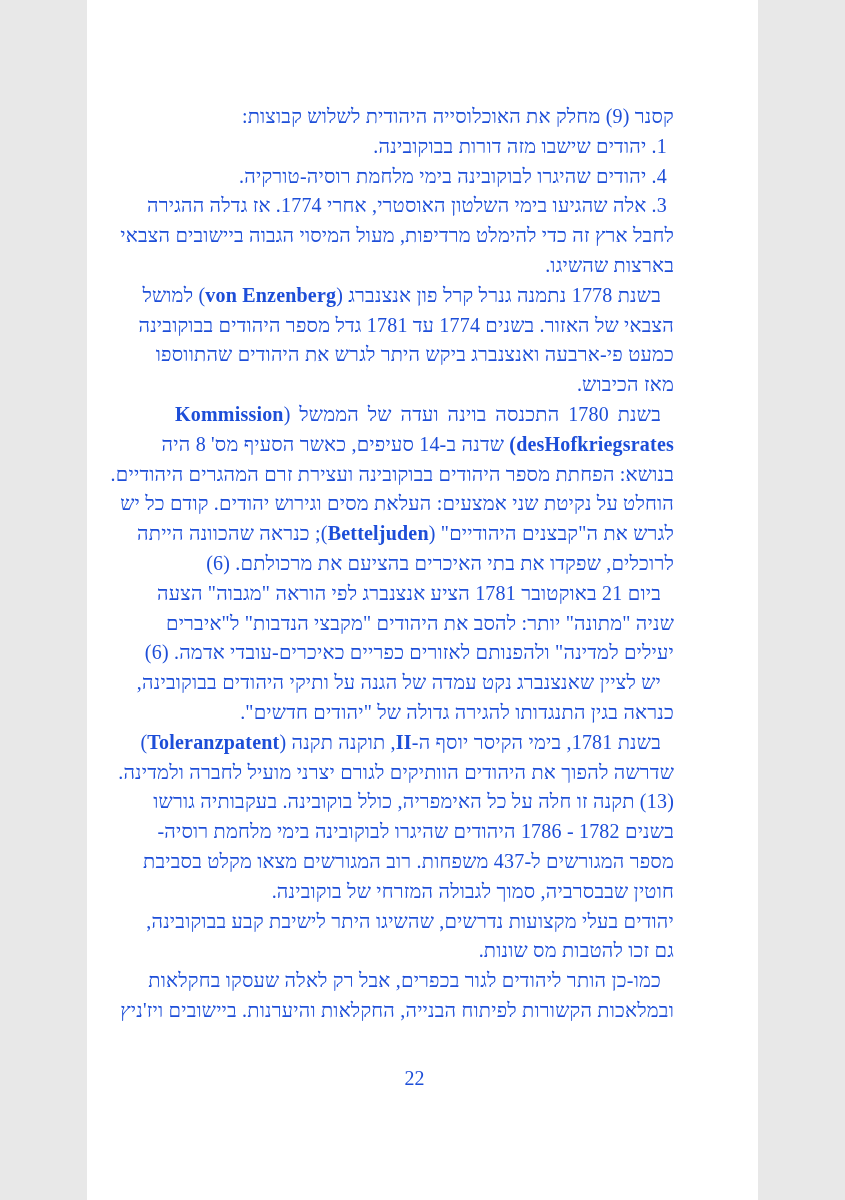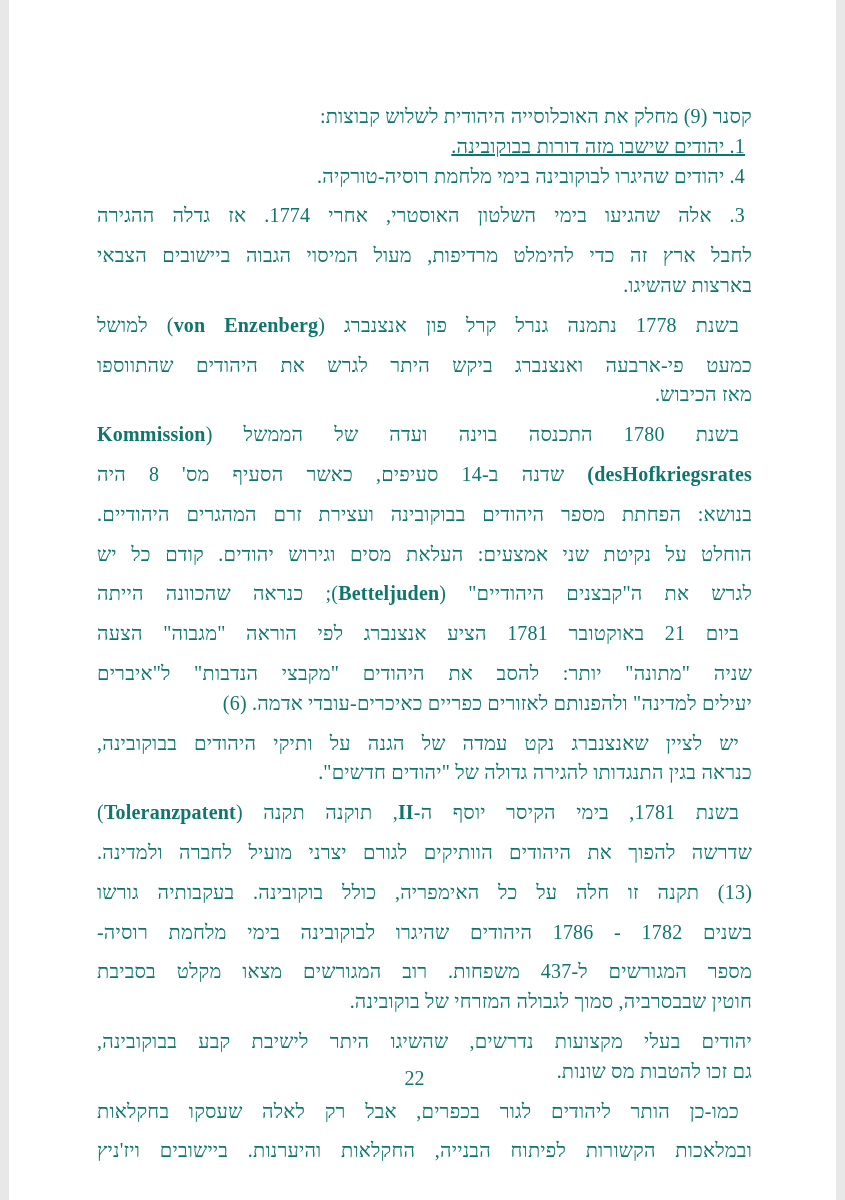--- a/index.html
+++ b/index.html
@@ -1,68 +1,70 @@
 <!DOCTYPE html>
 <html lang="he"><head>
 <meta charset="utf-8">
 <style>
   html,body{margin:0;padding:0;}
   body{background:#e8e8e8;}
   .page{
     position:relative;
-    width:827px;height:1200px;
+    width:671px;height:1200px;
     margin:0 auto;
     background:#ffffff;
     overflow:hidden;
     font-family:"Liberation Serif","DejaVu Serif","DejaVu Sans",serif;
-    color:#0f766e;
+    color:#1d4ed8;
   }
   .text-block{
     position:absolute;
     top:102px;left:88px;right:84px;
     direction:rtl;
   }
   .line{
     direction:rtl;
     font-size:20px;
     line-height:29.8px;
     white-space:nowrap;
     letter-spacing:0.2px;
   }
-  .line.j{ text-align:justify; text-align-last:justify; text-justify:inter-word;margin-top:10px; }
+  .line.j{ text-align:justify; text-align-last:justify; text-justify:inter-word; }
   .line.e{ text-align:right; }
   .line b{ font-weight:bold; font-family:"Liberation Serif","DejaVu Sans",serif; }
   .page-number{
     position:absolute;
     top:1064px;left:0;right:16px;
     text-align:center;
     font-size:20px;
     line-height:29.8px;
     direction:ltr;
   }
 </style>
 </head>
 <body>
 
 <div class="page">
   <div class="text-block" dir="rtl">
       <div class="line e" dir="rtl"><span>קסנר (9) מחלק את האוכלוסייה היהודית לשלוש קבוצות:</span></div>
-      <div class="line e" dir="rtl" style="padding-right: 7px; text-decoration: underline;"><span>1. יהודים שישבו מזה דורות בבוקובינה.</span></div>
+      <div class="line e" dir="rtl" style="padding-right: 7px;"><span>1. יהודים שישבו מזה דורות בבוקובינה.</span></div>
       <div class="line e" dir="rtl" style="padding-right: 7px;"><span>4. יהודים שהיגרו לבוקובינה בימי מלחמת רוסיה-טורקיה.</span></div>
       <div class="line j" dir="rtl" style="padding-right: 7px;"><span>3. אלה שהגיעו בימי השלטון האוסטרי, אחרי 1774. אז גדלה ההגירה</span></div>
       <div class="line j" dir="rtl"><span>לחבל ארץ זה כדי להימלט מרדיפות, מעול המיסוי הגבוה ביישובים הצבאי</span></div>
       <div class="line e" dir="rtl"><span>בארצות שהשיגו.</span></div>
       <div class="line j" dir="rtl" style="padding-right: 13px;"><span>בשנת 1778 נתמנה גנרל קרל פון אנצנברג (</span><b>von Enzenberg</b><span>) למושל</span></div>
+      <div class="line j" dir="rtl"><span>הצבאי של האזור. בשנים 1774 עד 1781 גדל מספר היהודים בבוקובינה</span></div>
       <div class="line j" dir="rtl"><span>כמעט פי-ארבעה ואנצנברג ביקש היתר לגרש את היהודים שהתווספו</span></div>
       <div class="line e" dir="rtl"><span>מאז הכיבוש.</span></div>
       <div class="line j" dir="rtl" style="padding-right: 13px;"><span>בשנת 1780 התכנסה בוינה ועדה של הממשל (</span><b>Kommission</b></div>
       <div class="line j" dir="rtl"><b>desHofkriegsrates)</b><span> שדנה ב-14 סעיפים, כאשר הסעיף מס' 8 היה</span></div>
       <div class="line j" dir="rtl"><span>בנושא: הפחתת מספר היהודים בבוקובינה ועצירת זרם המהגרים היהודיים.</span></div>
       <div class="line j" dir="rtl"><span>הוחלט על נקיטת שני אמצעים: העלאת מסים וגירוש יהודים. קודם כל יש</span></div>
       <div class="line j" dir="rtl"><span>לגרש את ה"קבצנים היהודיים" (</span><b>Betteljuden</b><span>); כנראה שהכוונה הייתה</span></div>
+      <div class="line e" dir="rtl"><span>לרוכלים, שפקדו את בתי האיכרים בהציעם את מרכולתם. (6)</span></div>
       <div class="line j" dir="rtl" style="padding-right: 13px;"><span>ביום 21 באוקטובר 1781 הציע אנצנברג לפי הוראה "מגבוה" הצעה</span></div>
       <div class="line j" dir="rtl"><span>שניה "מתונה" יותר: להסב את היהודים "מקבצי הנדבות" ל"איברים</span></div>
       <div class="line e" dir="rtl"><span>יעילים למדינה" ולהפנותם לאזורים כפריים כאיכרים-עובדי אדמה. (6)</span></div>
       <div class="line j" dir="rtl" style="padding-right: 13px;"><span>יש לציין שאנצנברג נקט עמדה של הגנה על ותיקי היהודים בבוקובינה,</span></div>
       <div class="line e" dir="rtl"><span>כנראה בגין התנגדותו להגירה גדולה של "יהודים חדשים".</span></div>
       <div class="line j" dir="rtl" style="padding-right: 13px;"><span>בשנת 1781, בימי הקיסר יוסף ה-</span><b>II</b><span>, תוקנה תקנה (</span><b>Toleranzpatent</b><span>)</span></div>
       <div class="line j" dir="rtl"><span>שדרשה להפוך את היהודים הוותיקים לגורם יצרני מועיל לחברה ולמדינה.</span></div>
       <div class="line j" dir="rtl"><span>(13) תקנה זו חלה על כל האימפריה, כולל בוקובינה. בעקבותיה גורשו</span></div>
       <div class="line j" dir="rtl"><span>בשנים 1782 - 1786 היהודים שהיגרו לבוקובינה בימי מלחמת רוסיה-</span></div>
       <div class="line j" dir="rtl"><span>מספר המגורשים ל-437 משפחות. רוב המגורשים מצאו מקלט בסביבת</span></div>

